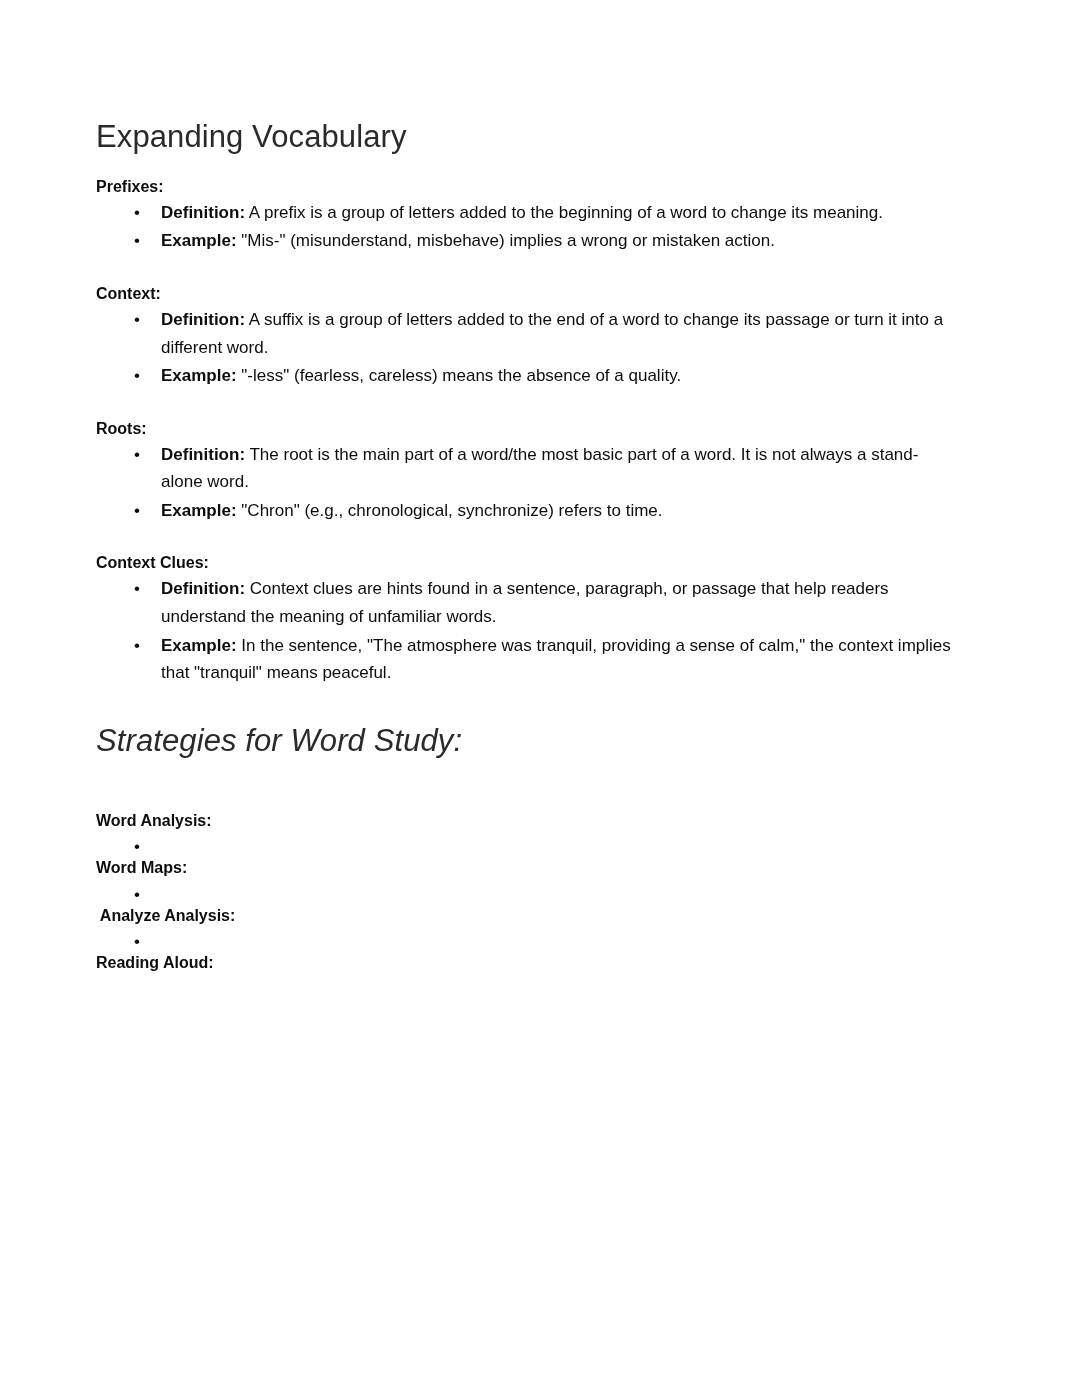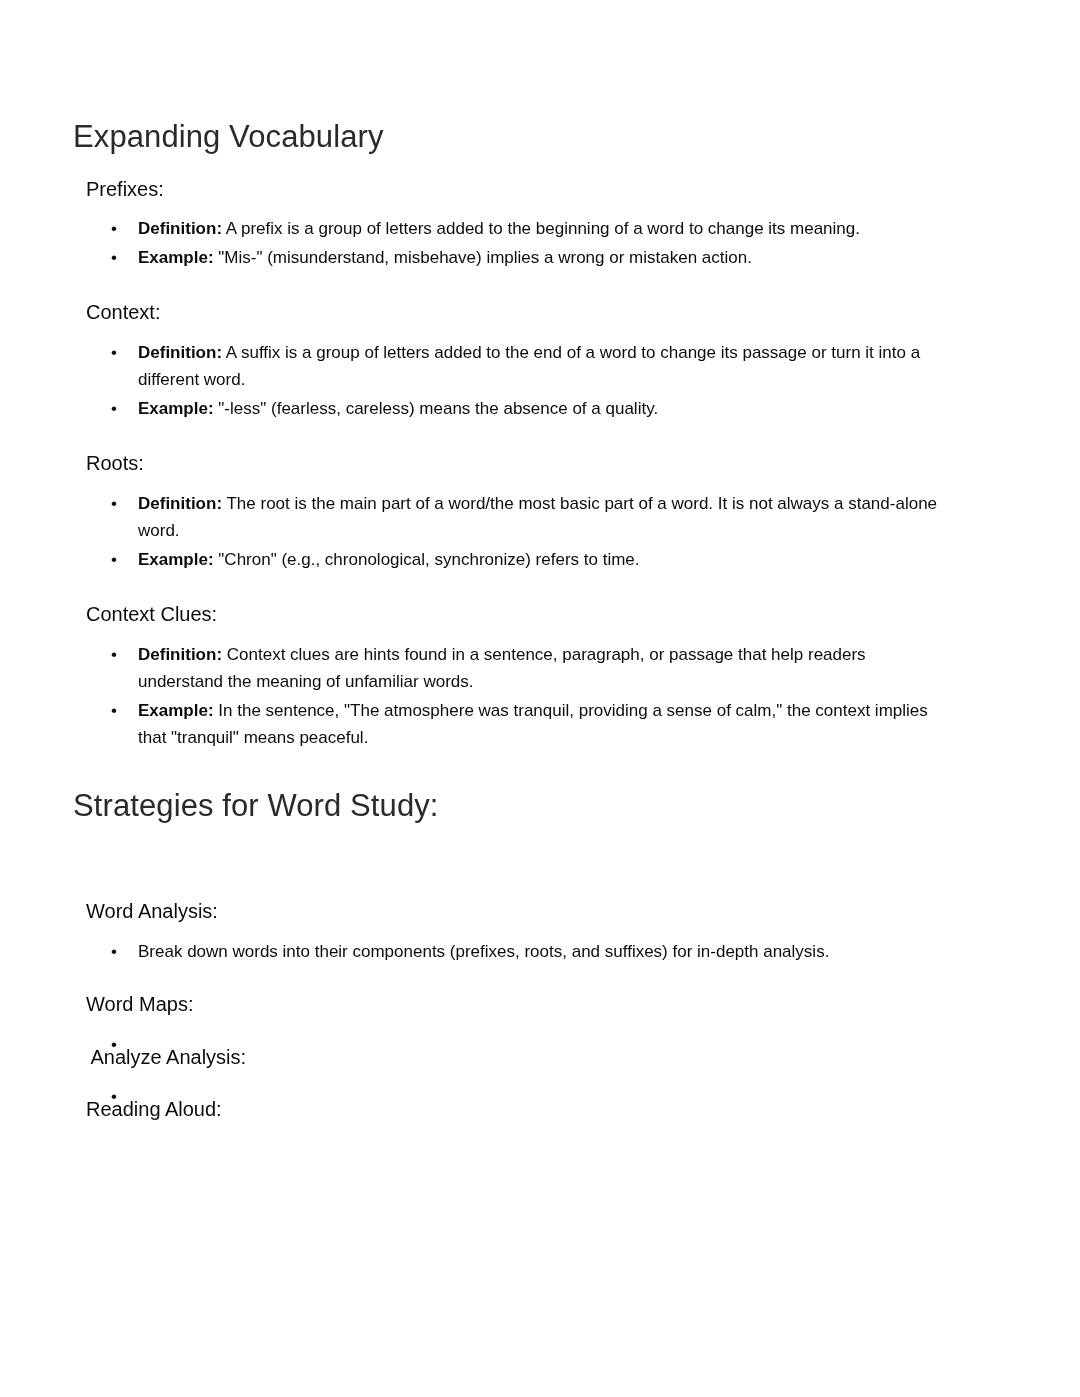--- a/index.html
+++ b/index.html
@@ -13,48 +13,49 @@
     font-family: "Liberation Sans", sans-serif;
     color: #0d0d0d;
     overflow: hidden;
   }
   .page {
     position: relative;
     width: 1080px;
     height: 1397px;
     background: #ffffff;
     box-sizing: border-box;
-    padding: 118px 128px 0 73px;
+    padding: 118px 128px 0 96px;
   }
 
   
   .doc-title {
     font-size: 31px;
     font-weight: 400;
     line-height: 1.25;
     color: #2a2a2a;
     letter-spacing: 0.1px;
     margin: 0 0 19px 0;
   }
   .doc-title.second {
-    margin: 35px 0 16px 0;
+    margin: 35px 0 6px 0;
+    font-style: italic;
   }
 
   
   .blank-para {
     height: 44px;
   }
 
   
   .section-label {
-    font-size: 20px;
-    font-weight: normal;
+    font-size: 16px;
+    font-weight: bold;
     line-height: 1.32;
     color: #0d0d0d;
-    margin: 13px;
+    margin: 0;
     padding: 0;
     white-space: pre;
   }
   .section-block {
     margin-bottom: 28px;
   }
   .section-block.tight {
     margin-bottom: 26px;
   }
   .section-block.last {
@@ -159,21 +160,20 @@
   <h1 class="doc-title second">Strategies for Word Study:</h1>
 
   <div class="blank-para"></div>
 
   <div>
     <div class="section-block tight">
       <p class="section-label">Word Analysis:</p>
       <ul class="bullets">
         <li>
           <span class="bullet-dot">•</span>
-          <span class="body-txt">Break down words into their components (prefixes, roots, and suffixes) for in-depth analysis.</span>
         </li>
       </ul>
     </div>
 
     <div class="section-block tight">
       <p class="section-label">Word Maps:</p>
       <ul class="bullets">
         <li>
           <span class="bullet-dot">•</span>
         </li>

